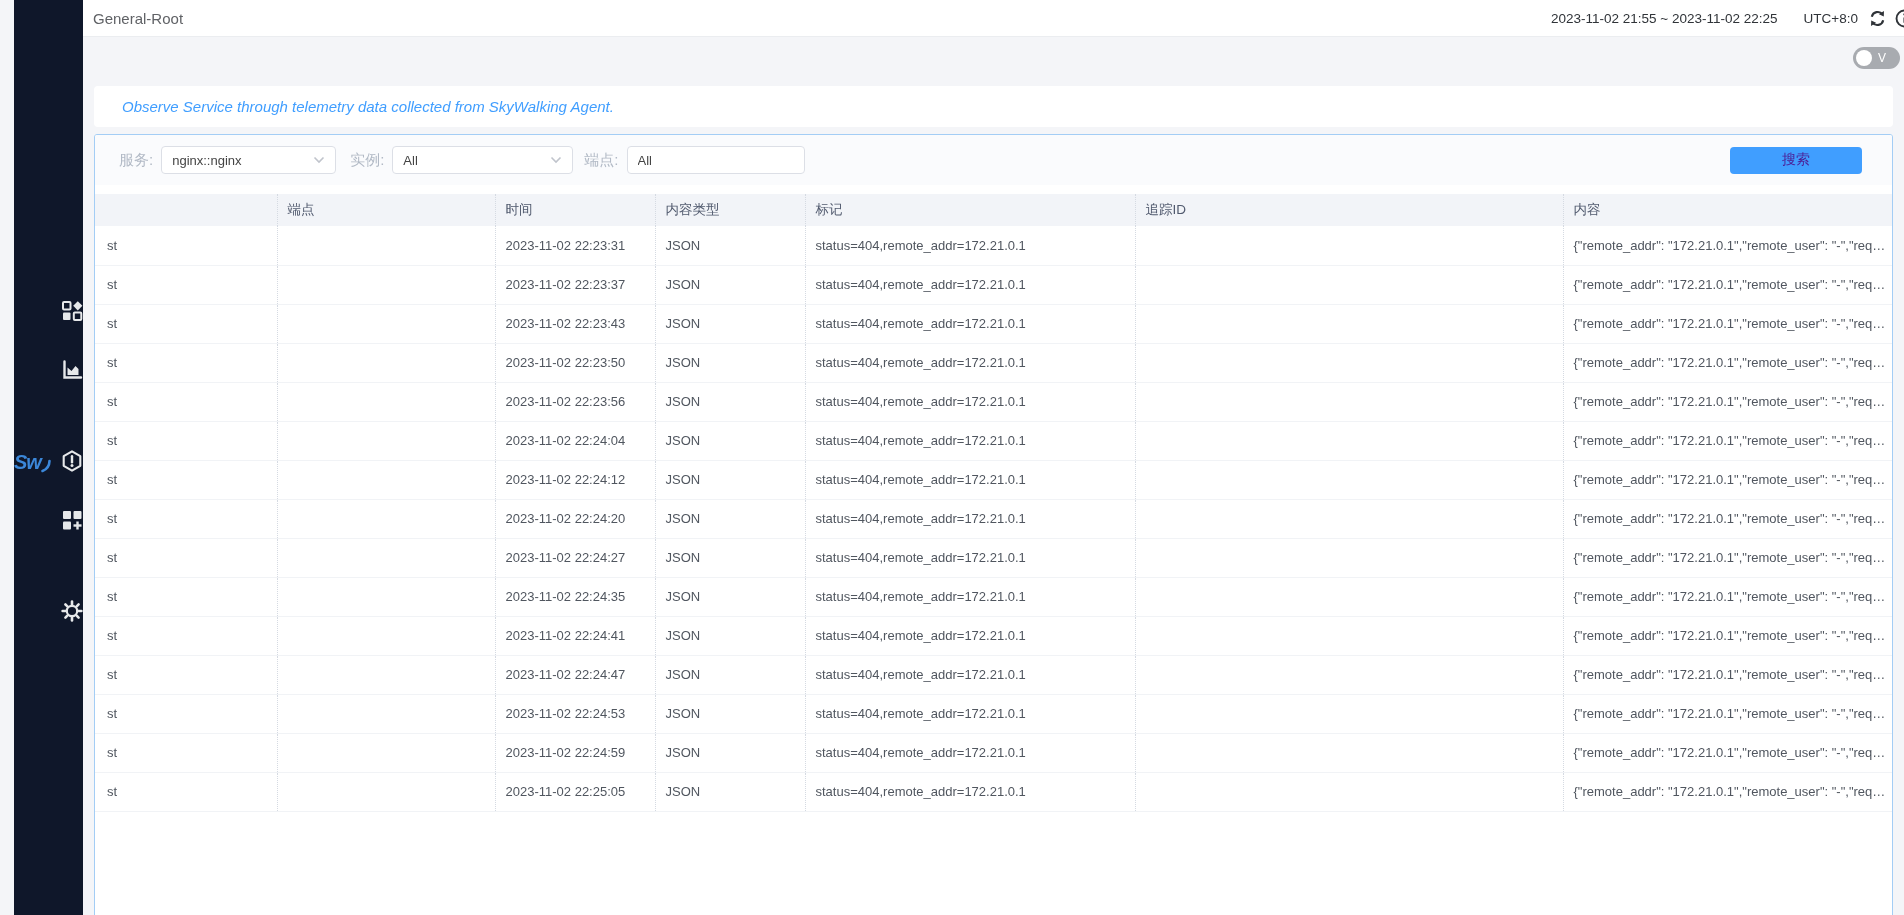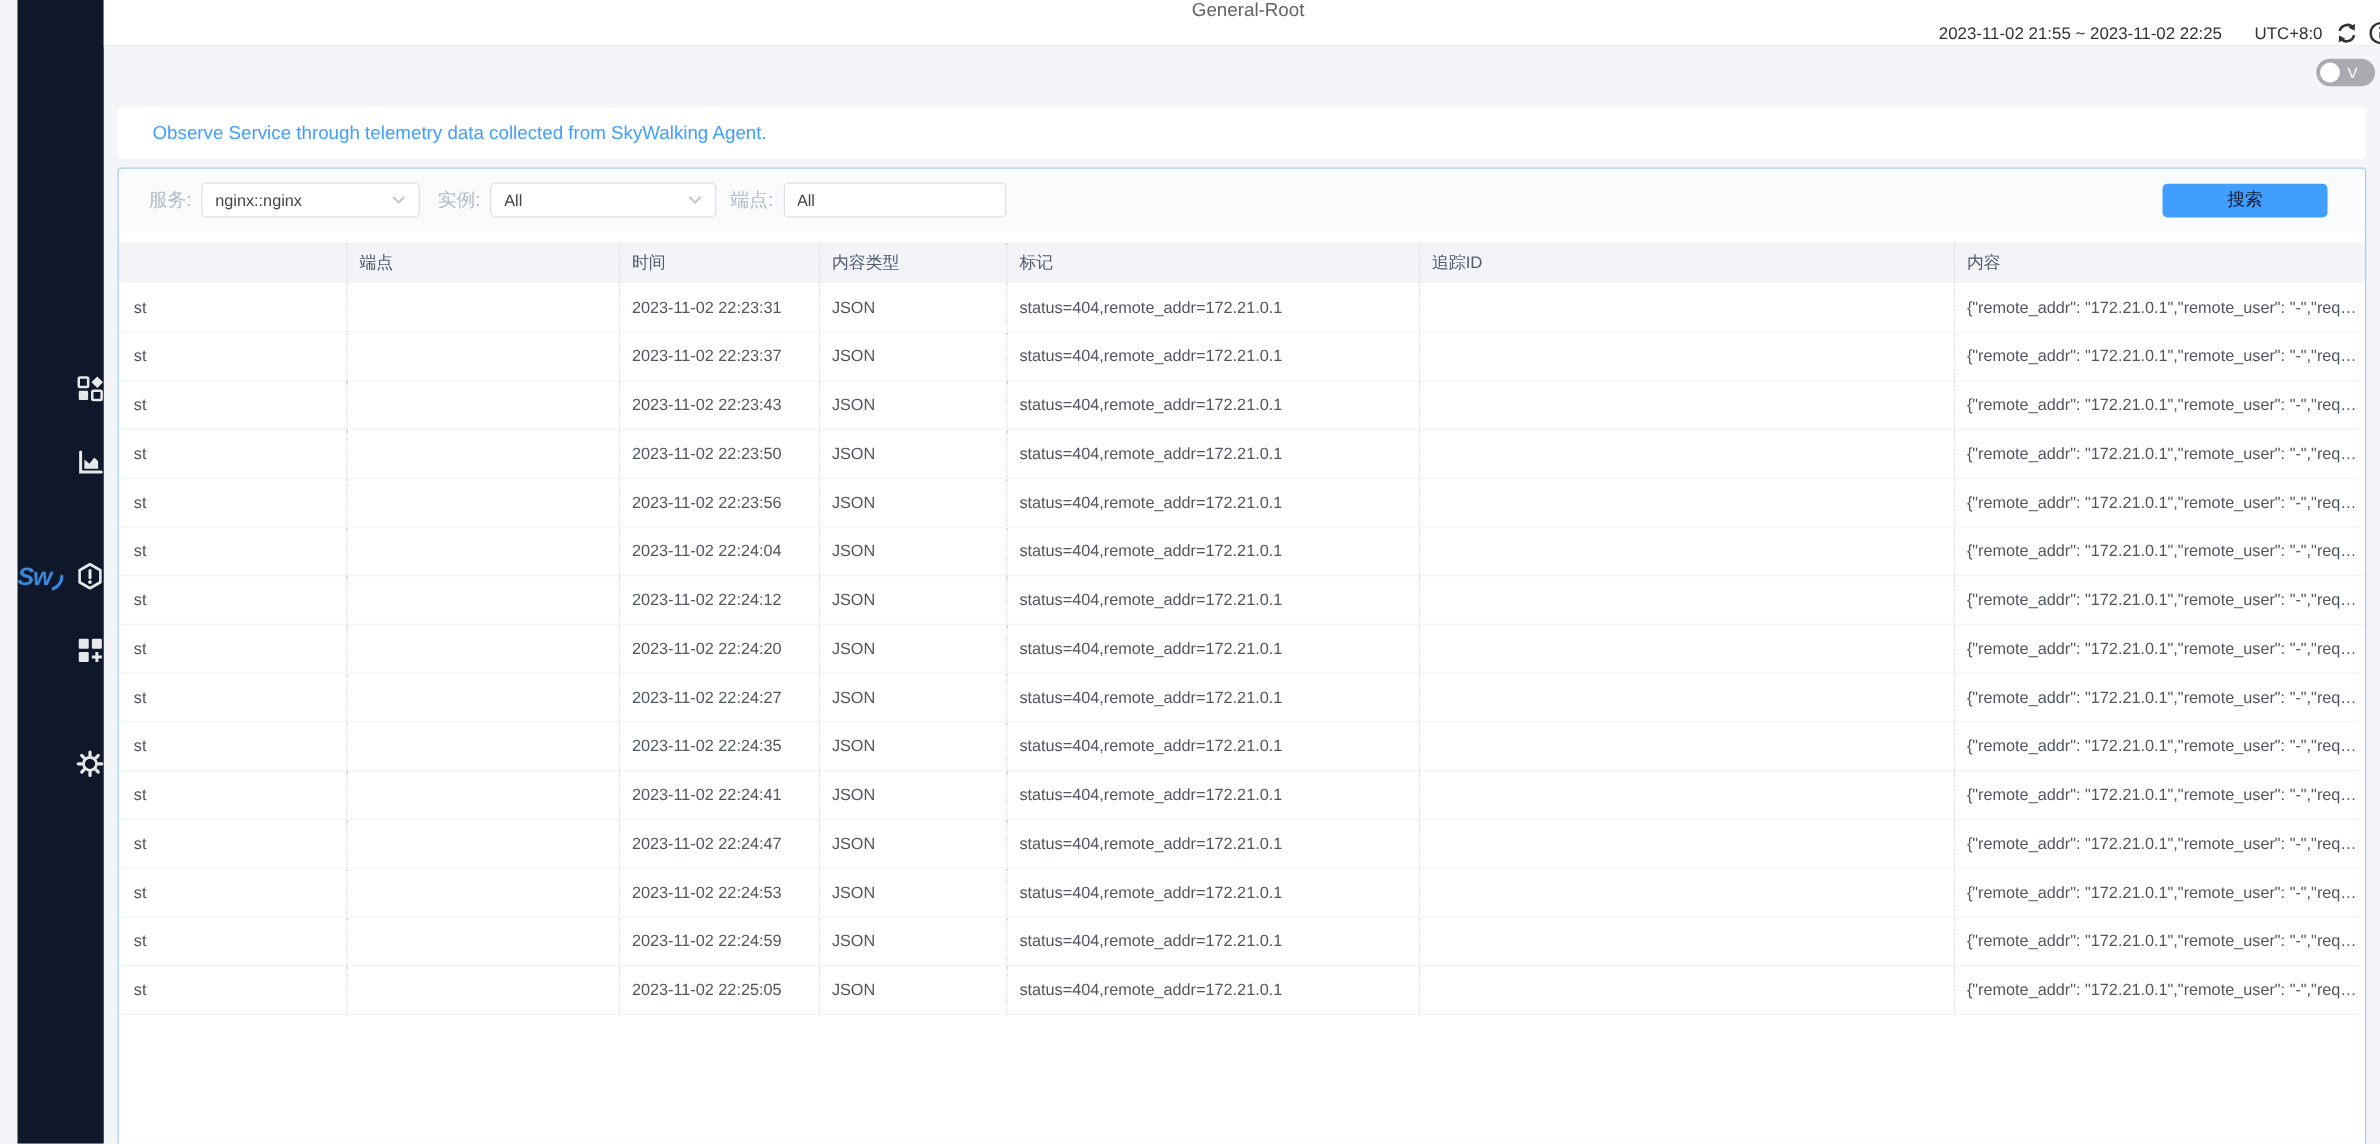--- a/index.html
+++ b/index.html
@@ -11,39 +11,39 @@
   .sidebar { width:69px; flex-shrink:0; background:#0f172a; display:flex; flex-direction:row; align-items:center;margin-left:14px; }
   .logo { height:37px; display:flex; align-items:flex-end; padding-bottom:2px; cursor:pointer; }
   .logo-text { color:#3b87d9; font-size:20px; font-weight:bold; font-style:italic; letter-spacing:-1px; }
   .side-nav { margin-top:26px; display:flex; flex-direction:column; align-items:center; }
   .side-item { width:40px; height:40px; display:flex; align-items:center; justify-content:center; margin-bottom:19px; cursor:pointer; }
   .side-item.gap-big { margin-top:32px; }
   .side-item svg { display:block; }
 
   
   .main { flex:1; display:flex; flex-direction:column; min-width:0; }
-  .topbar { height:37px; background:#fff; display:flex; align-items:center; padding-left:10px; border-bottom:1px solid #ebedf0; flex-shrink:0;flex-direction:column; }
+  .topbar { height:37px; background:#fff; display:flex; align-items:center; padding-left:10px; border-bottom:1px solid #ebedf0; flex-shrink:0; }
   .topbar-title { color:#606266; font-size:15px; }
   .topbar-right { margin-left:auto; display:flex; align-items:center; font-size:13.5px; color:#2f3338; }
   .time-range { margin-right:26px; cursor:pointer; }
   .timezone { margin-right:10px; }
   .icon-btn { display:flex; align-items:center; cursor:pointer; }
   .refresh { margin-right:8px; }
   .info { margin-right:-10px; }
 
   .content { flex:1; padding:0 11px; }
 
   
   .toggle-row { height:36px; display:flex; justify-content:flex-end; align-items:center; padding-top:6px; margin-right:-7px; }
   .toggle { width:47px; height:22px; border-radius:11px; background:#a8abb0; display:flex; align-items:center; cursor:pointer; }
   .toggle-knob { width:16px; height:16px; border-radius:50%; background:#fff; margin-left:3px; }
   .toggle-label { color:#fff; font-size:12px; margin-left:6px; }
 
   
-  .banner { background:#fff; border-radius:4px; height:41px; margin-top:13px; display:flex; align-items:center; padding-left:28px; color:#409eff; font-size:15px; }
+  .banner { background:#fff; border-radius:4px; height:41px; margin-top:13px; display:flex; align-items:center; padding-left:28px; color:#409eff; font-size:15px;font-style:italic; }
 
   
   .card { background:#fff; border:1px solid #a3cdf5; border-radius:3px; margin-top:7px; height:1200px; overflow:hidden; }
   .tabs { display:flex; align-items:center; padding:17px 0 15px 17px; font-size:16px; }
   .tab { color:#303133; margin-right:32px; cursor:pointer; }
   .tab.active { color:#409eff; }
   .copy-icon { margin-left:2px; cursor:pointer; display:flex; }
 
   
   .filter-panel { background:#fafbfd; padding:11px 30px 11px 24px; }
@@ -53,21 +53,21 @@
   .select, .text-input { height:28px; background:#fff; border:1px solid #dcdfe6; border-radius:4px; font-size:13px; color:#444; display:flex; align-items:center; padding:0 10px; }
   .select { justify-content:space-between; cursor:pointer; }
   .sel-service { width:175px; margin-right:14px; }
   .sel-instance { width:181px; margin-right:11px; }
   .inp-endpoint { width:178px; }
   .inp-trace { width:297px; margin-right:9px; }
   .inp-tags { width:259px; margin-right:5px; }
   .text-input input { border:none; outline:none; width:100%; font-size:13px; color:#444; font-family:inherit; background:transparent; }
   .chevron { color:#c0c4cc; display:flex; }
   .spacer { flex:1; }
-  .search-btn { width:132px; height:27px; background:#409eff; color:#0f172a; border:none; border-radius:4px; font-size:14px; cursor:pointer; font-family:Liberation Serif, serif; }
+  .search-btn { width:132px; height:27px; background:#409eff; color:#4c1d95; border:none; border-radius:4px; font-size:14px; cursor:pointer; font-family:Liberation Serif, serif; }
   .help-icon { width:17px; height:17px; border-radius:50%; background:#a8aeb8; color:#fff; font-size:11px; font-weight:bold; display:inline-flex; align-items:center; justify-content:center; margin-left:4px; cursor:pointer; }
   .hint { font-size:13px; font-weight:bold; color:#5a5f66; margin-top:10px; }
 
   
   table { border-collapse:collapse; table-layout:fixed; width:1811px; margin-top:9px; }
   thead th { background:#f2f4f8; height:32px; font-size:13.5px; font-weight:normal; color:#515a6e; text-align:left; padding-left:10px; }
   tbody td { height:39px; font-size:13px; color:#50565f; padding-left:10px; white-space:nowrap; overflow:hidden; border-bottom:1px solid #f1f3f6; background:#fff; }
   thead th + th, tbody td + td { border-left:1px dotted #d5dae2; }
   tbody td:first-child { padding-left:12px; }
   tbody tr { cursor:pointer; }

